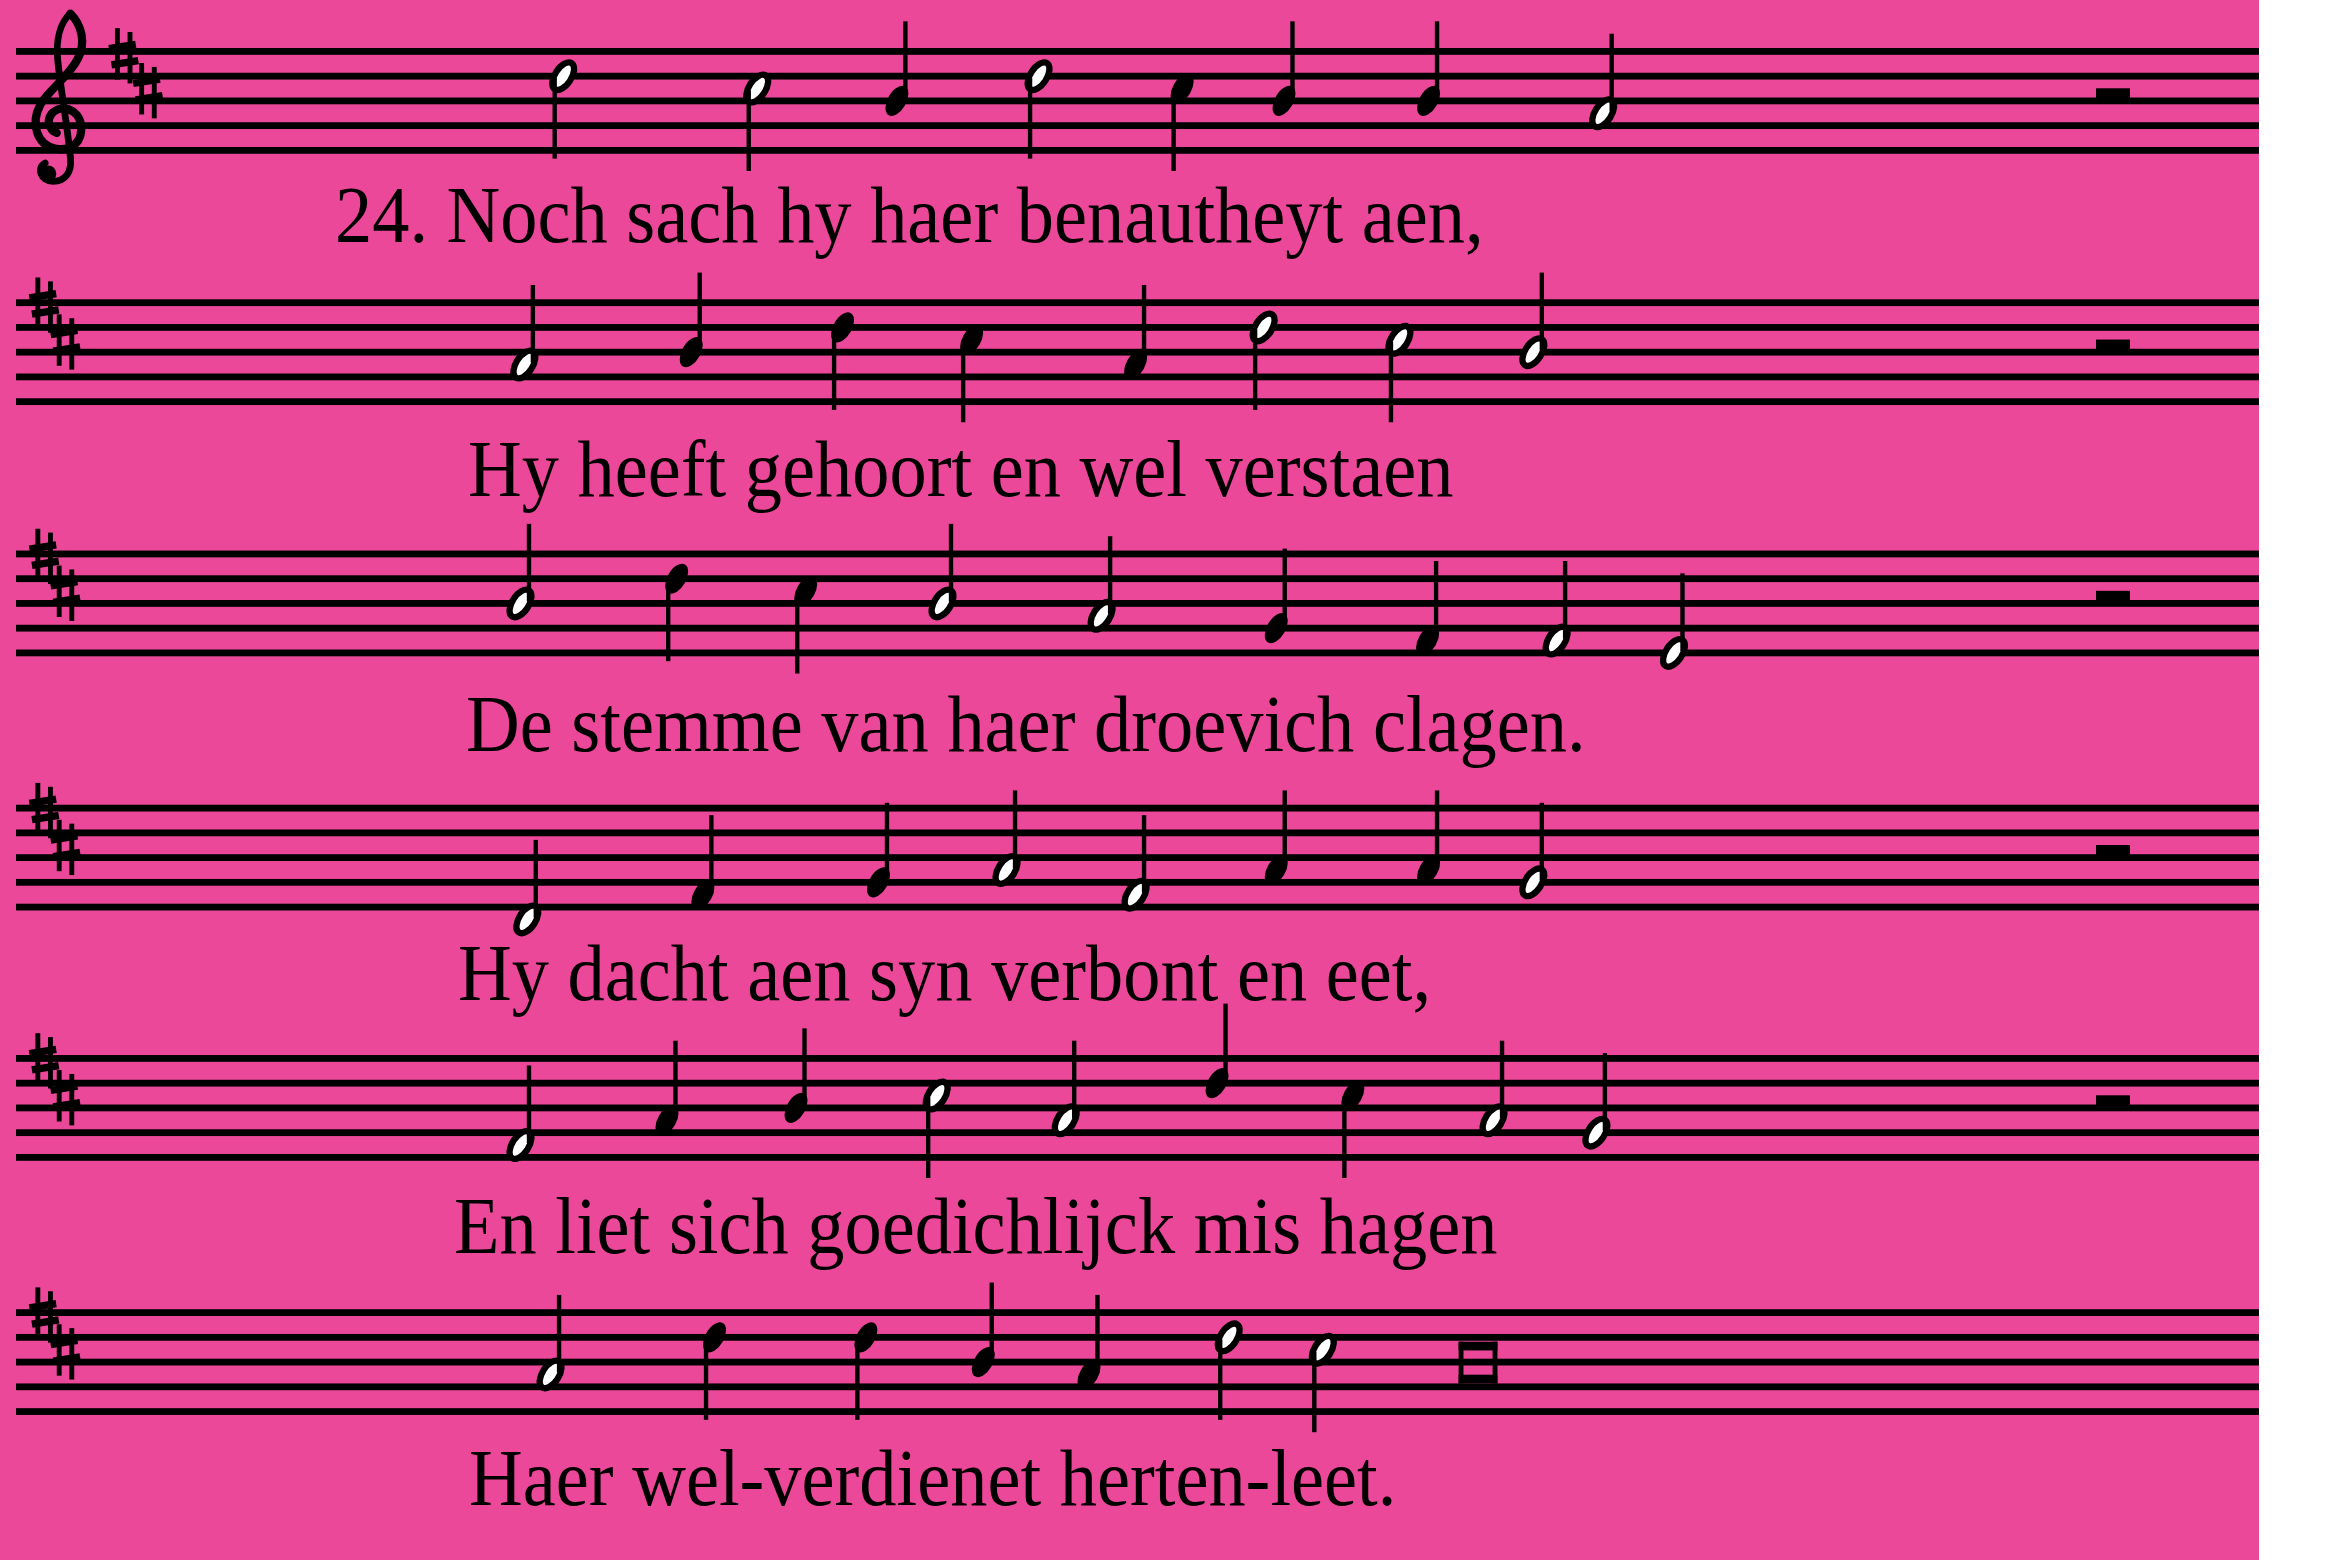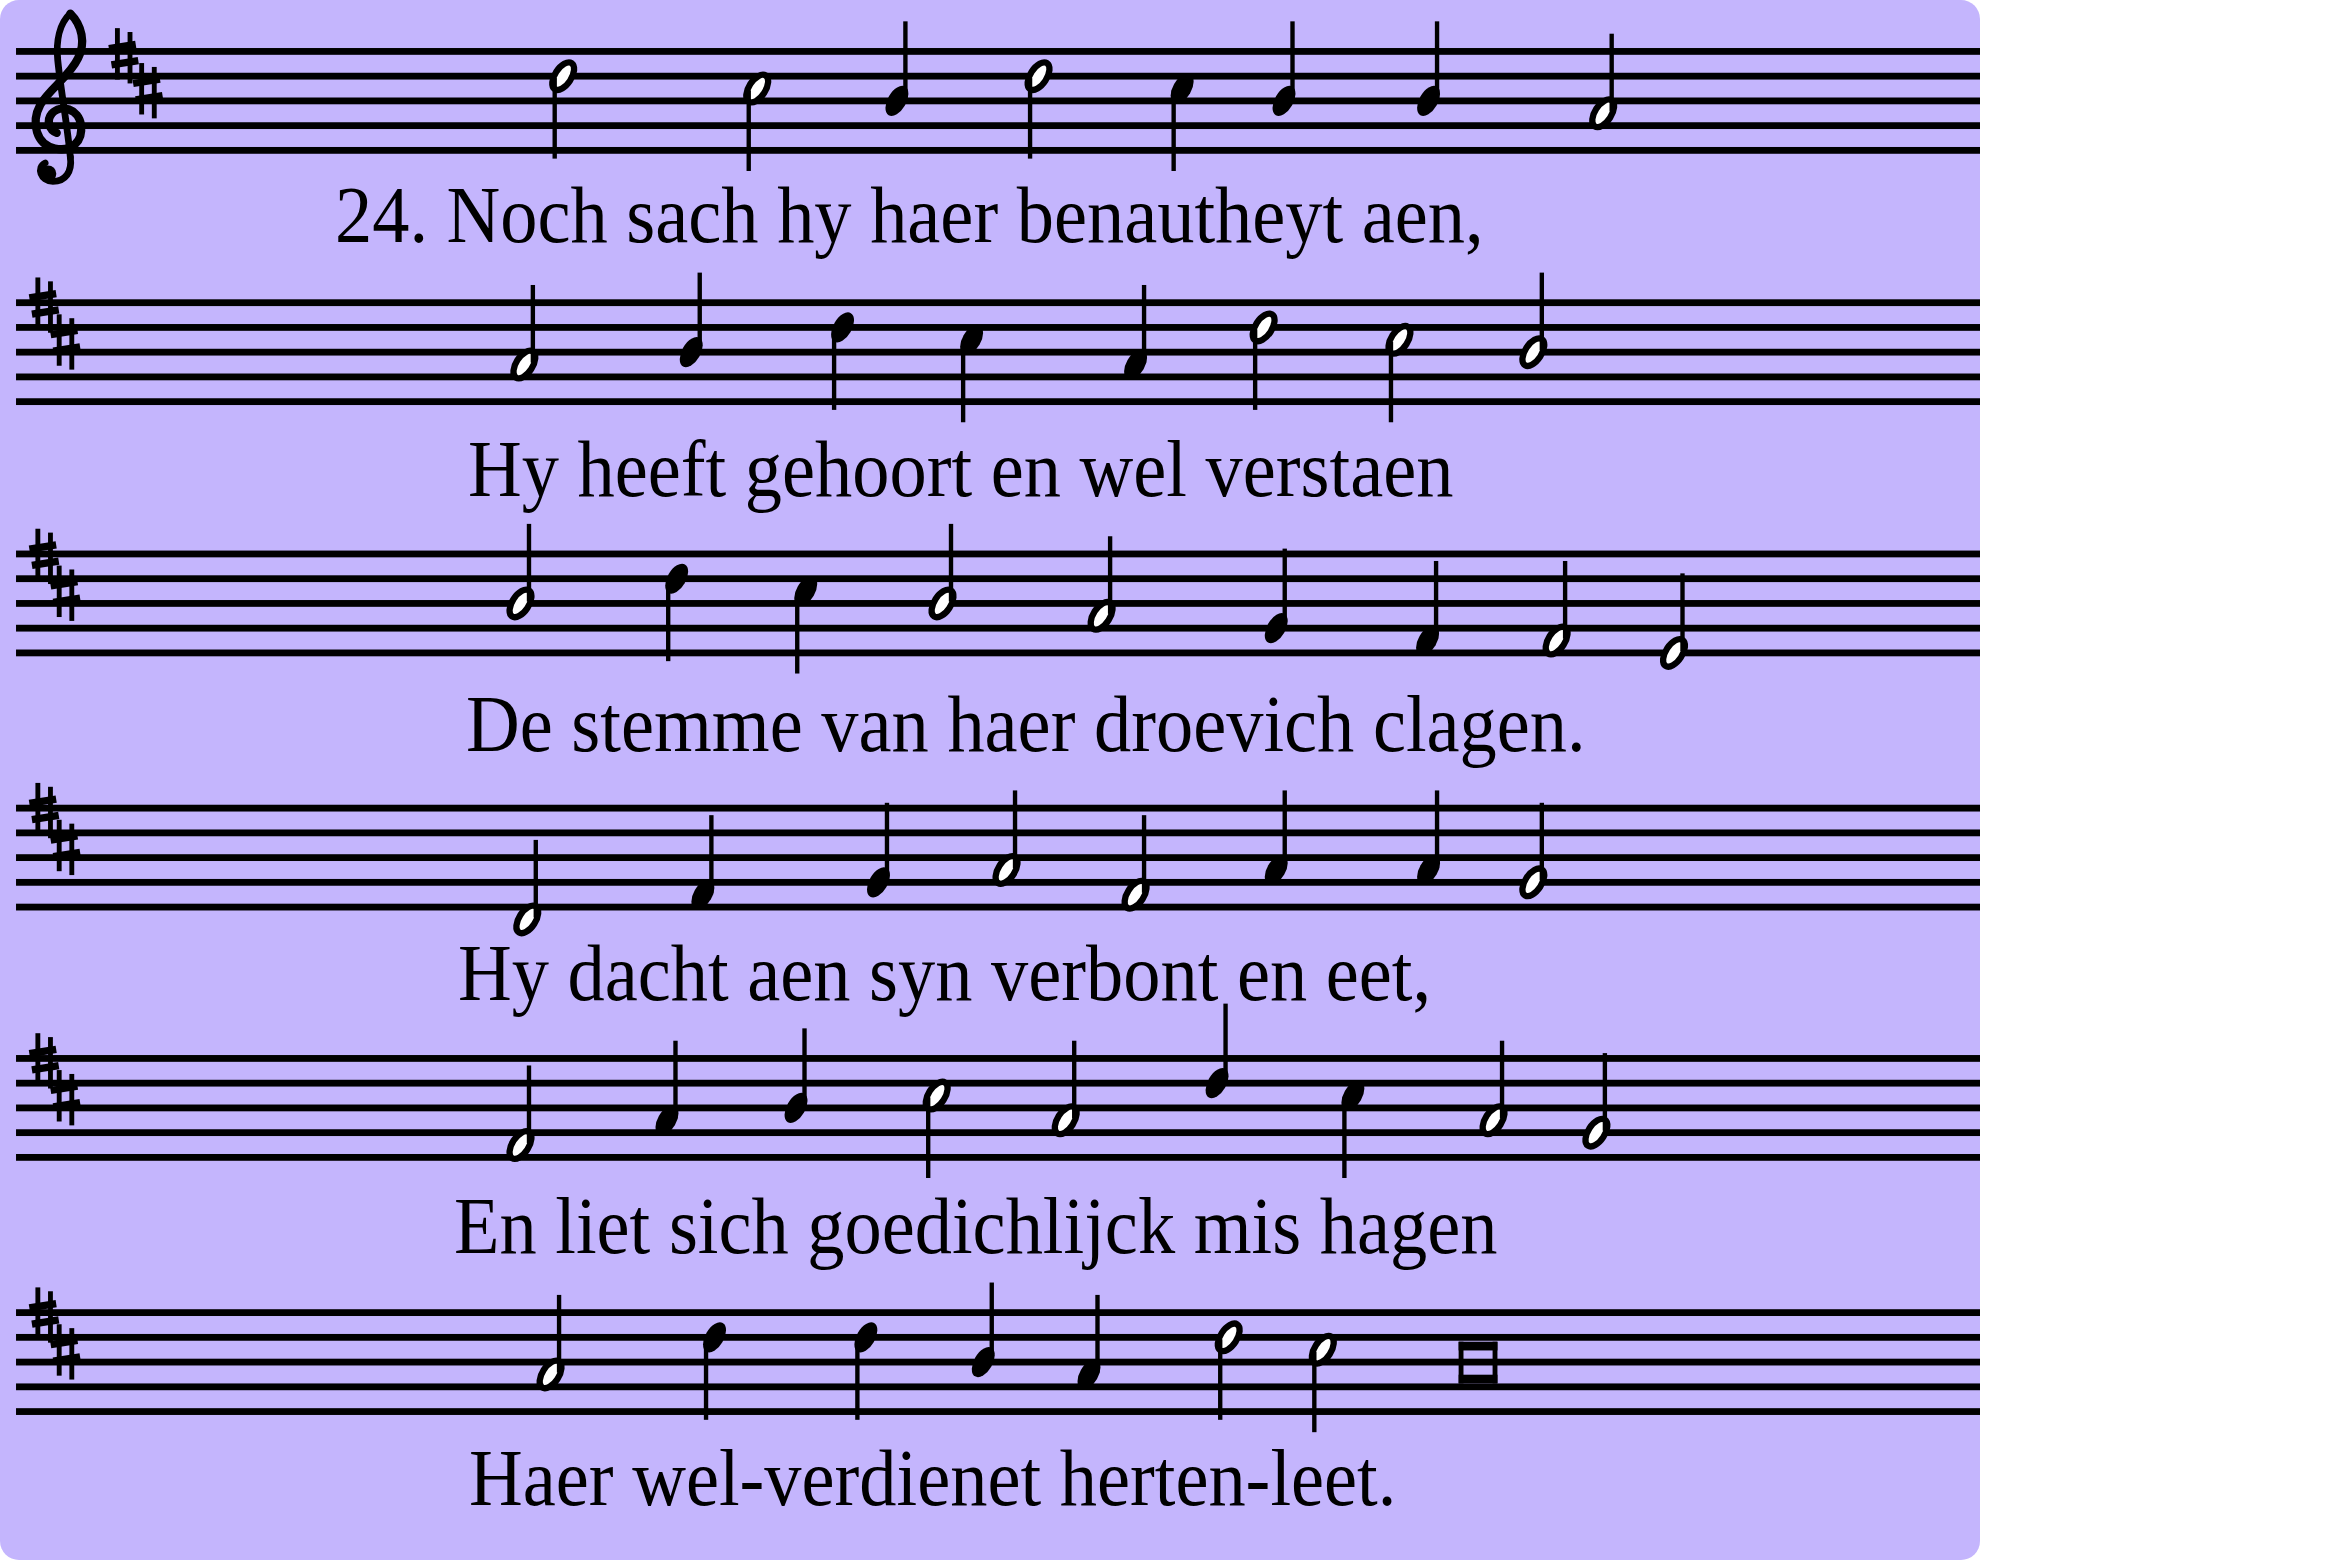--- a/index.html
+++ b/index.html
@@ -1,21 +1,20 @@
 <!DOCTYPE html>
 <html><head>
 <meta charset="utf-8">
 <style>
   html,body { margin:0; padding:0; background:#ffffff; }
   .score {
     position:relative;
-    width:1980px; height:1560px;
-    background:#c4b5fd;
+    width:2259px; height:1560px;
+    background:#ec4899;
     overflow:hidden;
-    border-radius:19px;
   }
   #score-svg { position:absolute; left:0; top:0; }
   .lyric {
     position:absolute;
     font-family:"Liberation Serif", serif;
     font-size:80px;
     color:#000000;
     white-space:pre;
     transform:scaleX(0.93);
     transform-origin:0 0;

